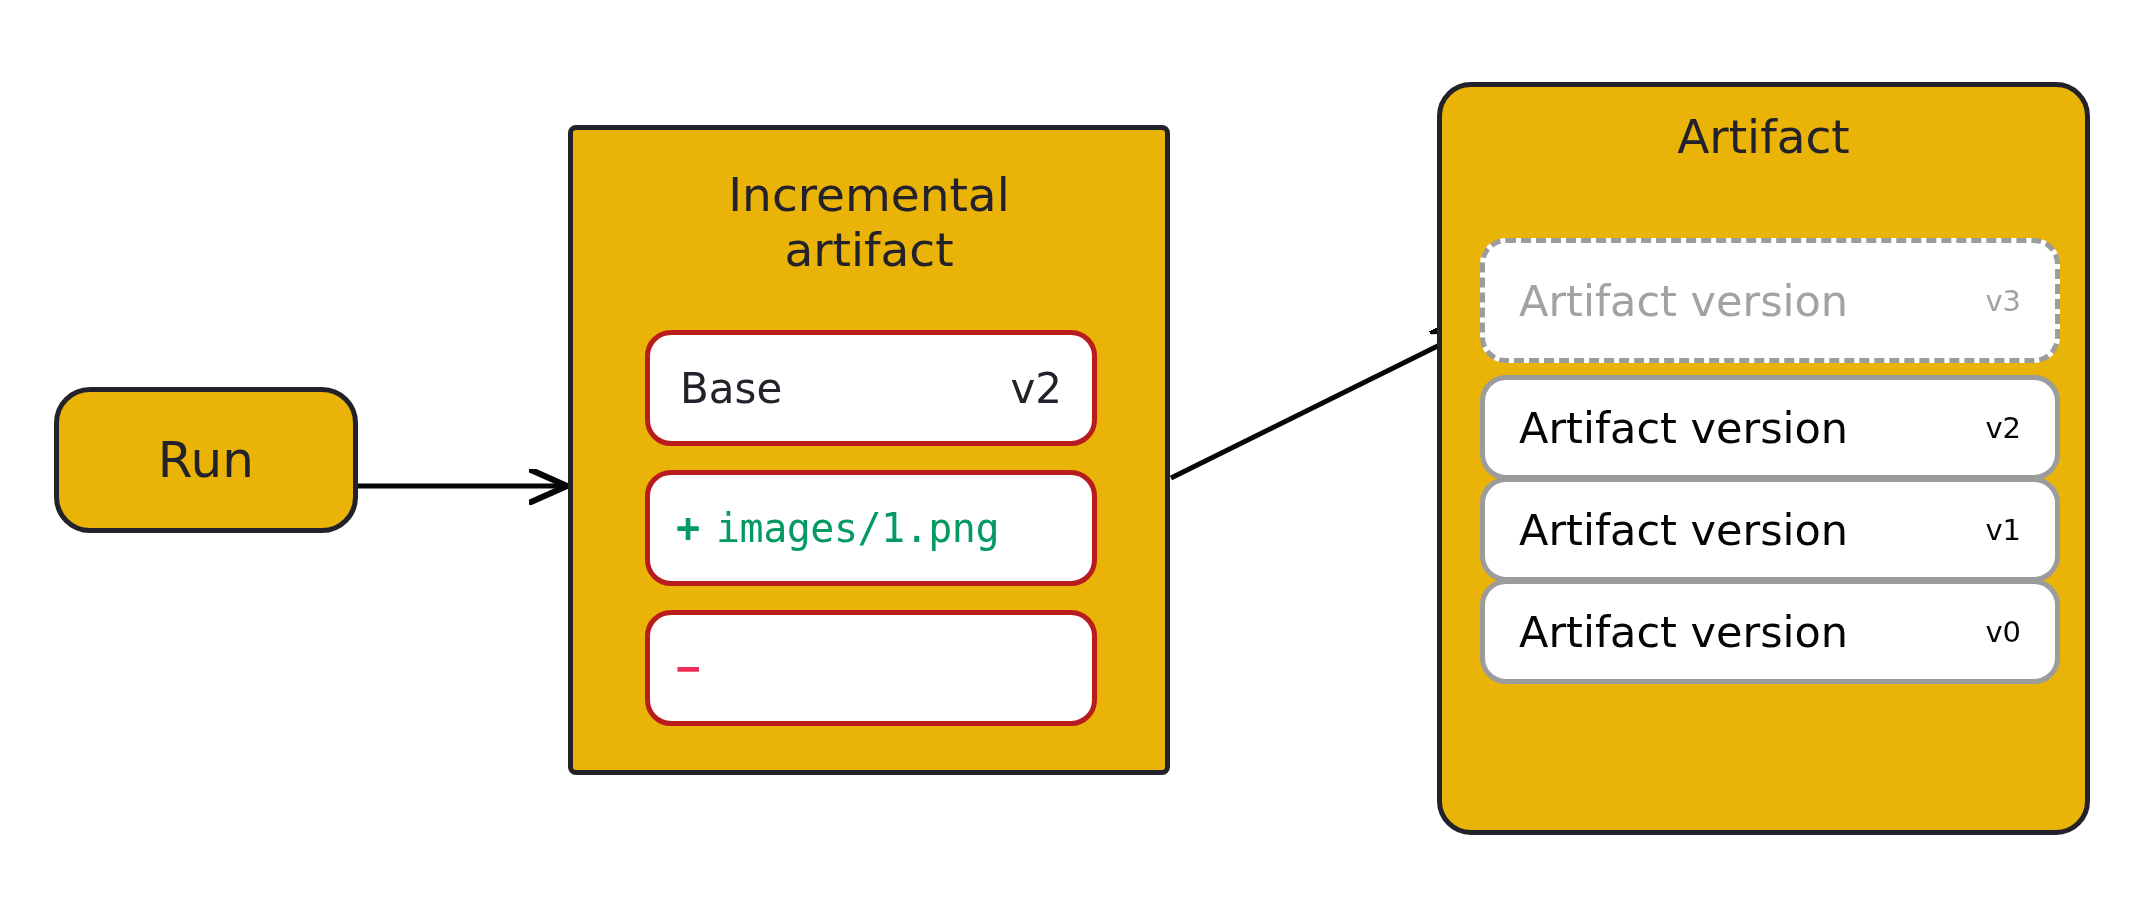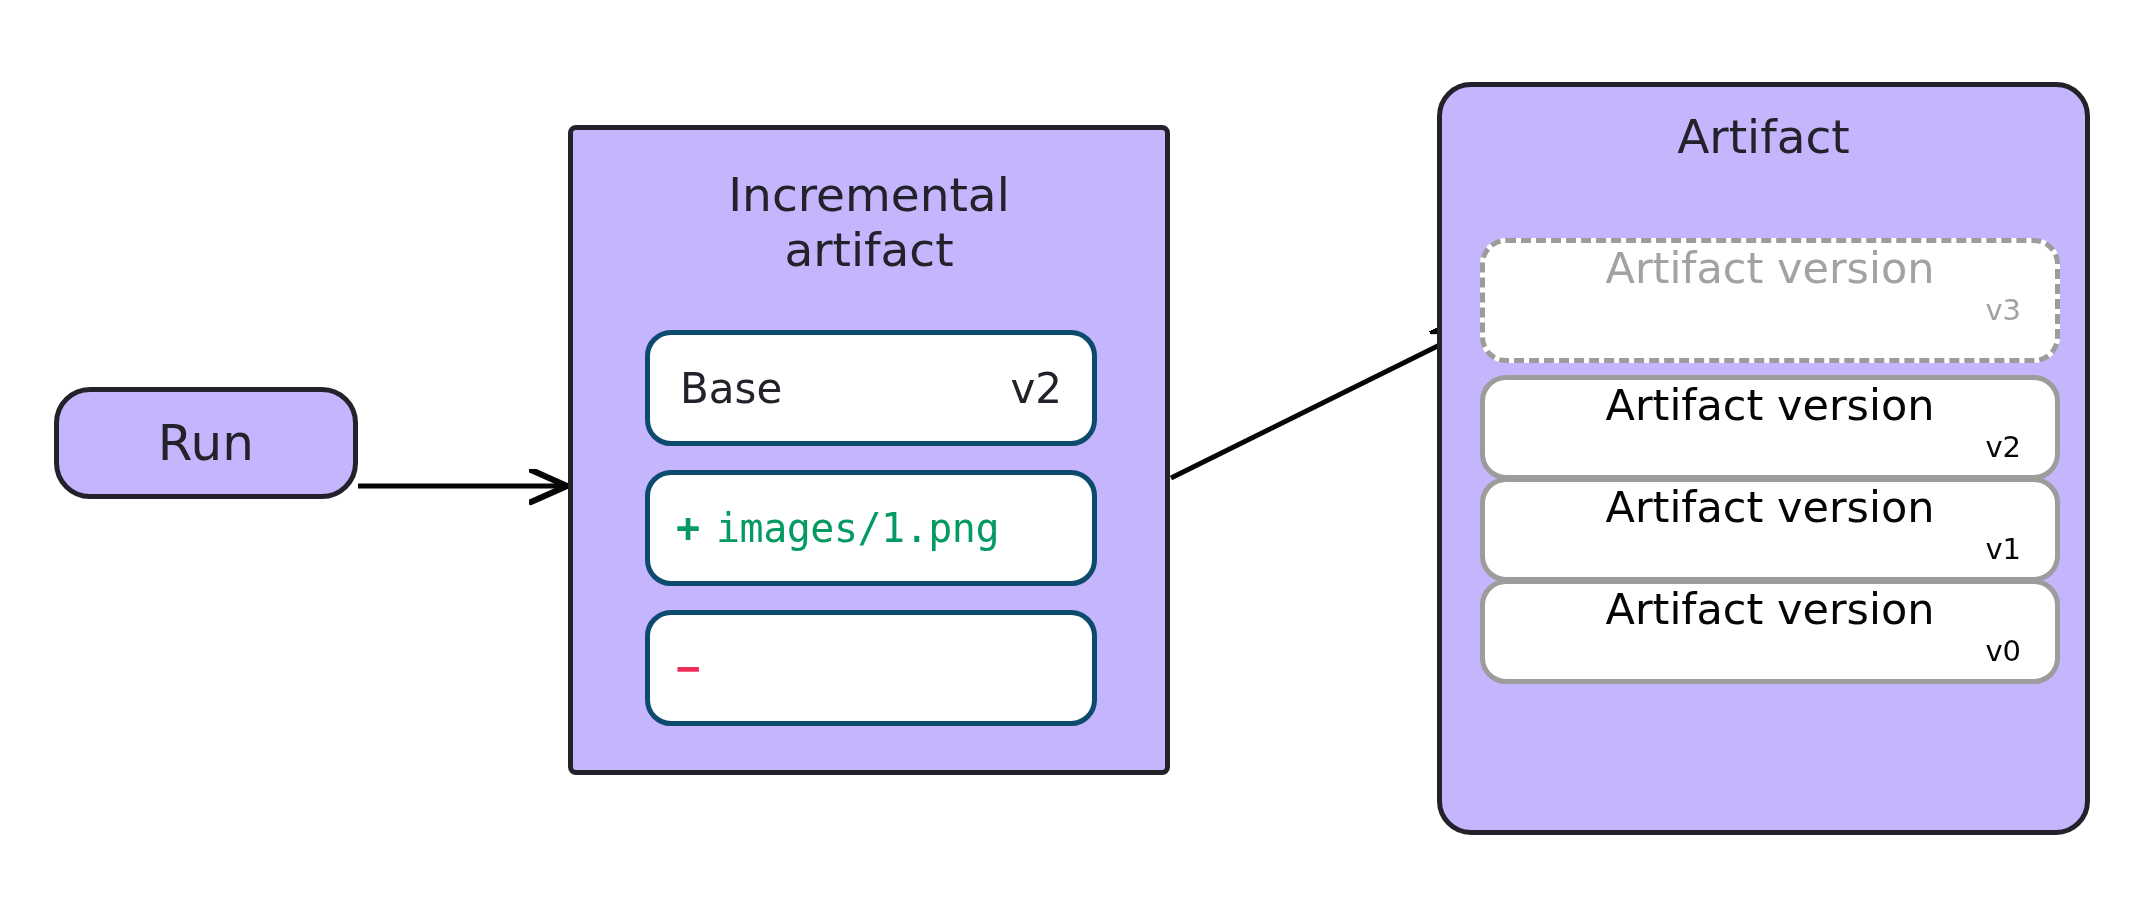--- a/index.html
+++ b/index.html
@@ -22,34 +22,34 @@
     left: 0;
     top: 0;
     width: 2140px;
     height: 916px;
   }
 
   
   .node {
     position: absolute;
     box-sizing: border-box;
-    background: #c4b5fd;
+    background: #eab308;
     display: flex;
   }
 
   .outline-dark {
     border: 5px solid #23222b;
   }
 
   
   #run-node {
     left: 54px;
     top: 387px;
     width: 304px;
-    height: 112px;
+    height: 146px;
     border-radius: 36px;
     align-items: center;
     justify-content: center;
   }
   #run-node .node-label {
     font-size: 50px;
     color: #23222b;
     letter-spacing: 0.2px;
     font-family: "DejaVu Sans", "Liberation Sans", sans-serif;
   }
@@ -73,21 +73,21 @@
     max-width: 430px;
     font-family: "DejaVu Sans", "Liberation Sans", sans-serif;
   }
 
   .inc-row {
     position: absolute;
     left: 72px;
     width: 452px;
     height: 116px;
     box-sizing: border-box;
-    border: 5px solid #0c4a6e;
+    border: 5px solid #b91c1c;
     border-radius: 26px;
     background: #ffffff;
     display: flex;
     align-items: center;
     padding: 0 30px;
   }
   #inc-row-base  { top: 200px; }
   #inc-row-add   { top: 340px; }
   #inc-row-del   { top: 480px; }
 
@@ -144,21 +144,20 @@
   .ver-row {
     position: absolute;
     left: 38px;
     width: 580px;
     box-sizing: border-box;
     background: #ffffff;
     display: flex;
     align-items: center;
     padding: 0 34px;
     border-radius: 26px;
-    flex-direction: column;
   }
   .ver-row .ver-name { font-size: 43px; }
   .ver-row .ver-tag  { margin-left: auto; font-size: 29px; }
 
   .ver-row.pending {
     top: 151px;
     height: 125px;
     border: 5px dashed #9c9c9c;
   }
   .ver-row.pending .ver-name,

